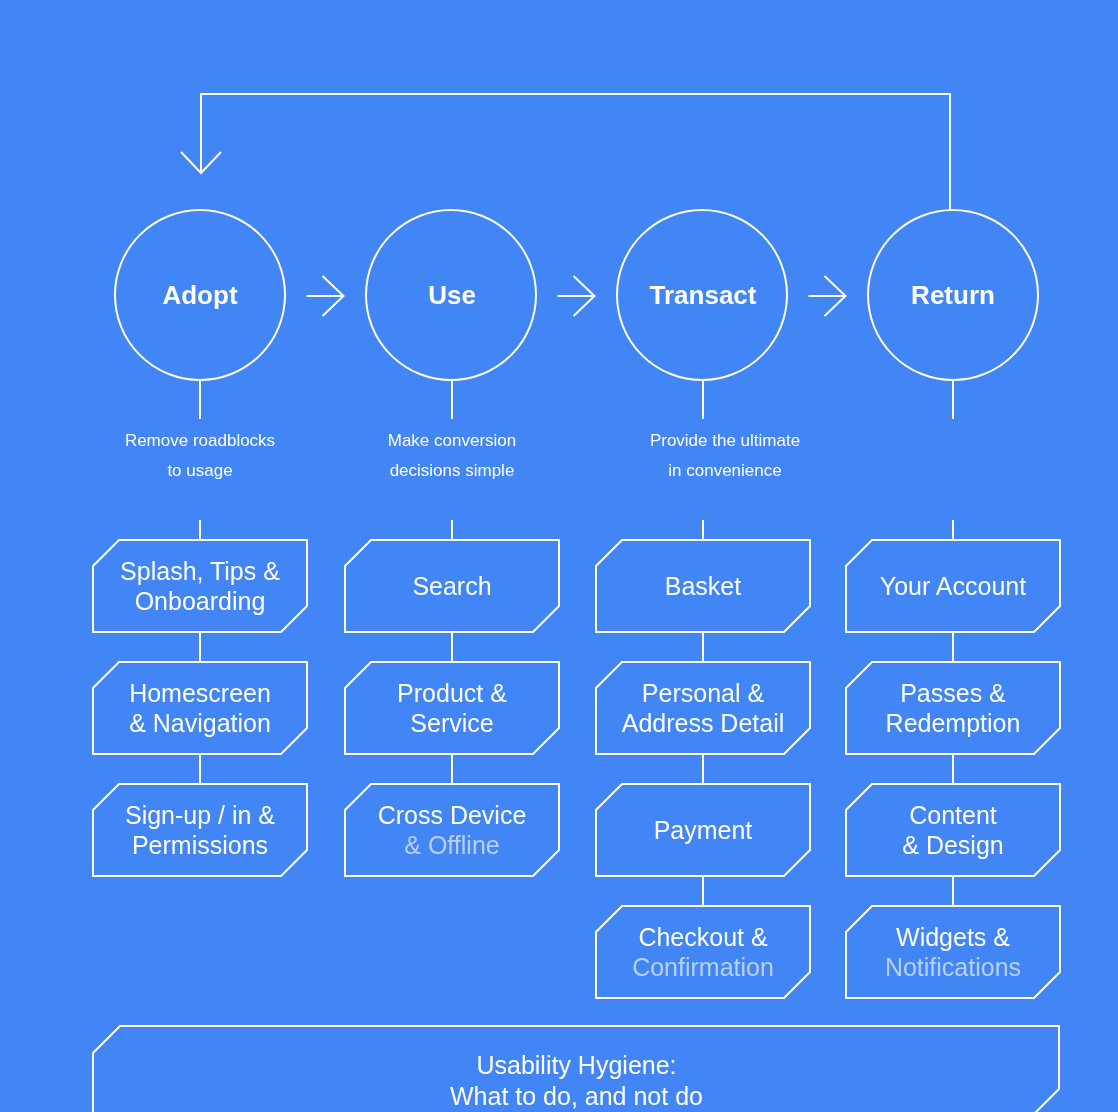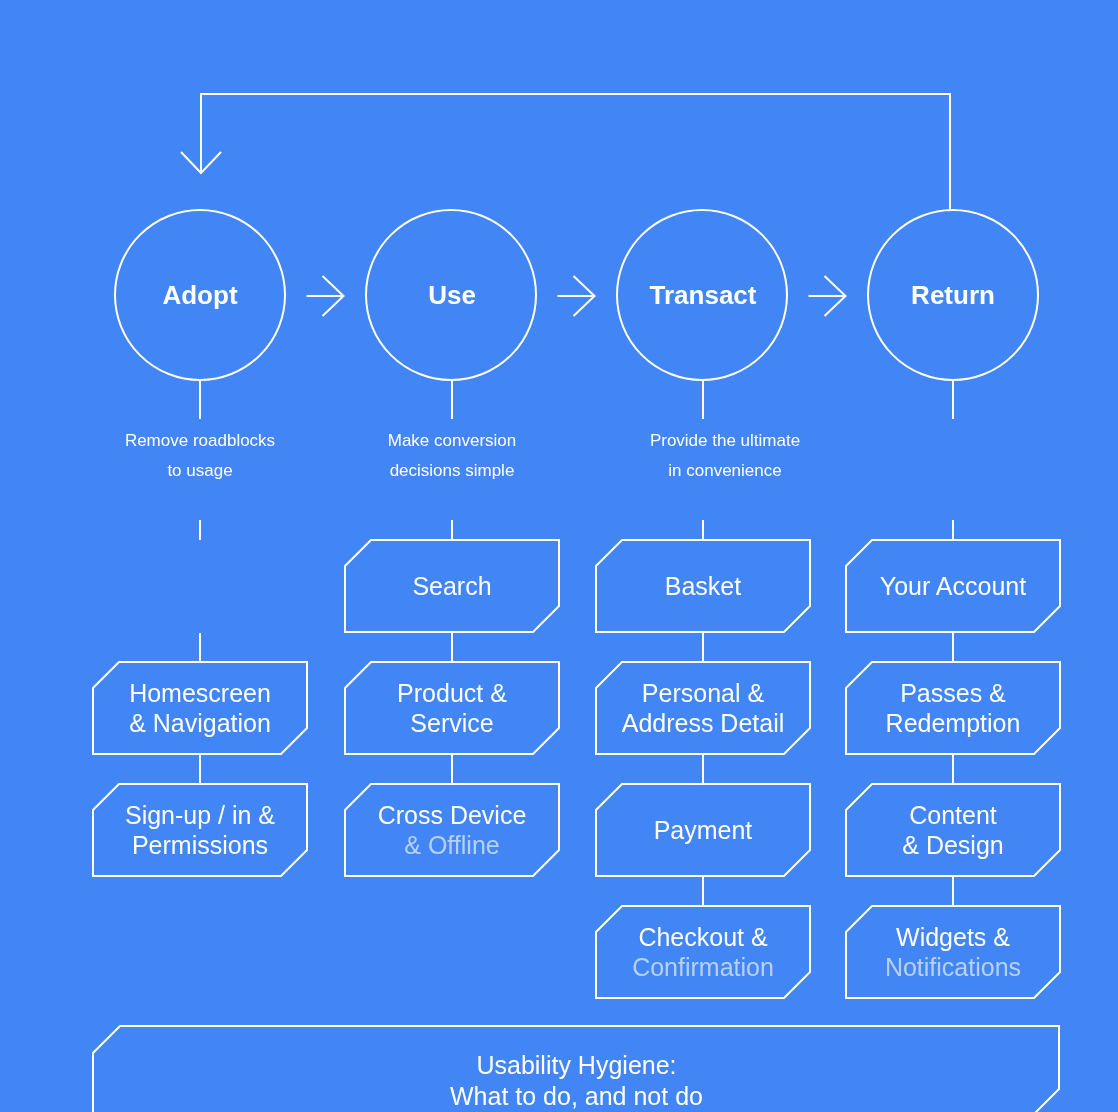--- a/index.html
+++ b/index.html
@@ -187,20 +187,29 @@
   </div>
   <div class="stage-desc desc-col2">
     <span>Make conversion</span>
     <span>decisions simple</span>
   </div>
   <div class="stage-desc desc-col3">
     <span>Provide the ultimate</span>
     <span>in convenience</span>
   </div>
 
+  <div class="fbox col1 row1">
+    <svg width="216" height="94" viewBox="0 0 216 94">
+        <polygon points="27,1 215,1 215,67 189,93 1,93 1,27" stroke="#FFFFFF" stroke-width="2" fill="none"></polygon>
+      </svg>
+    <div class="fbox-text">
+      <span>Splash, Tips &amp;</span>
+      <span>Onboarding</span>
+    </div>
+  </div>
   <div class="fbox col1 row3">
     <svg width="216" height="94" viewBox="0 0 216 94">
         <polygon points="27,1 215,1 215,67 189,93 1,93 1,27" stroke="#FFFFFF" stroke-width="2" fill="none"></polygon>
       </svg>
     <div class="fbox-text">
       <span>Sign-up / in &amp;</span>
       <span>Permissions</span>
     </div>
   </div>
   <div class="fbox col1 row2">

